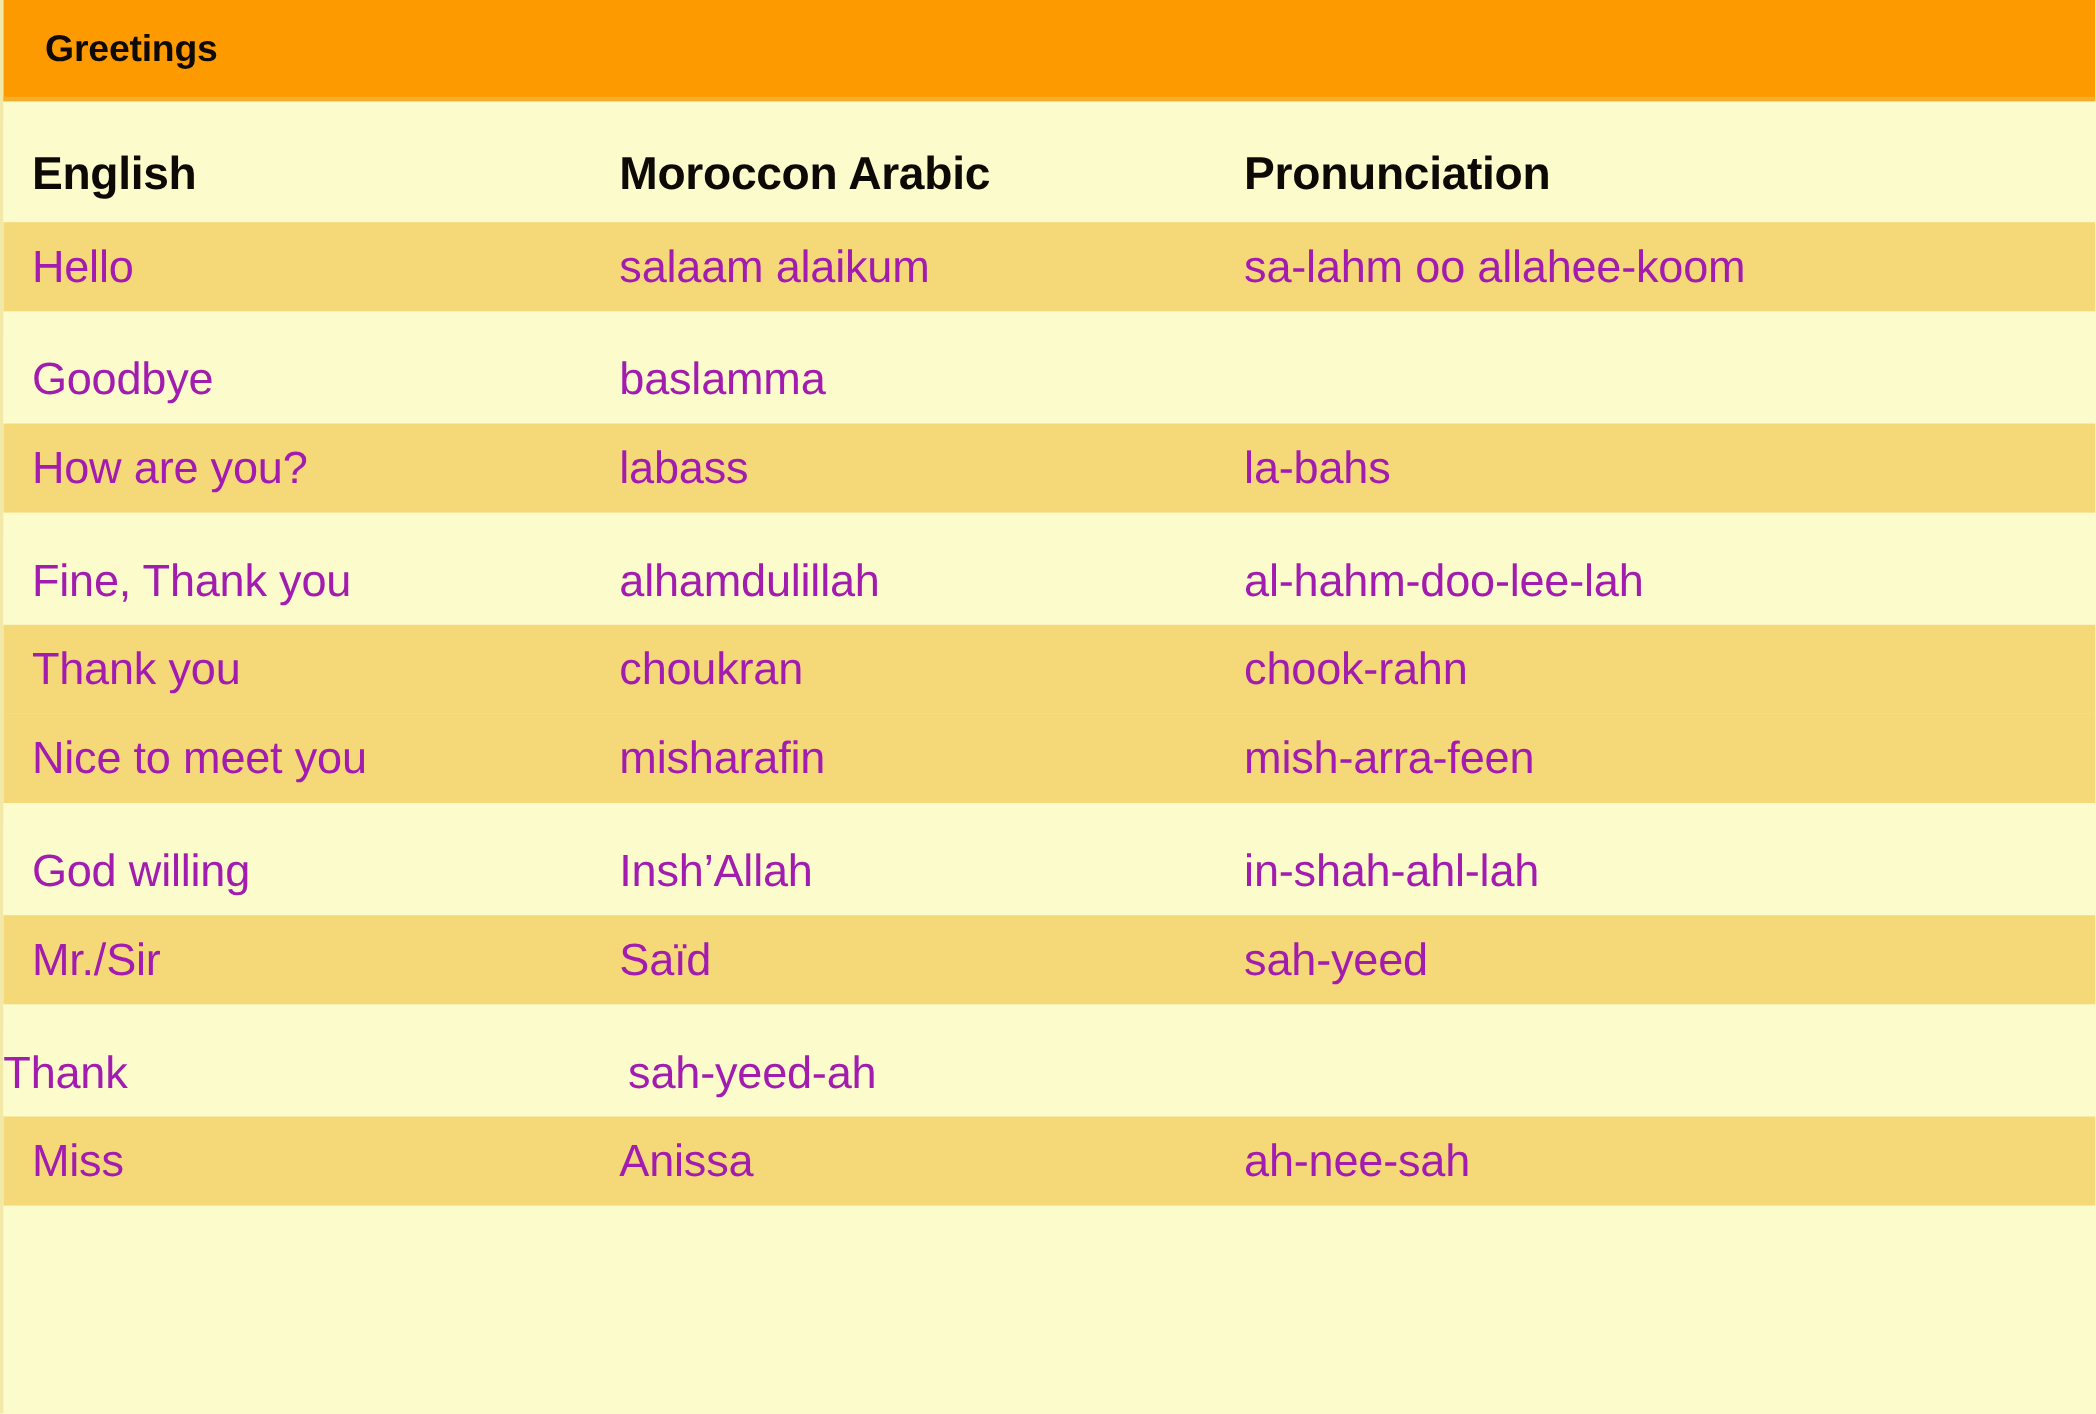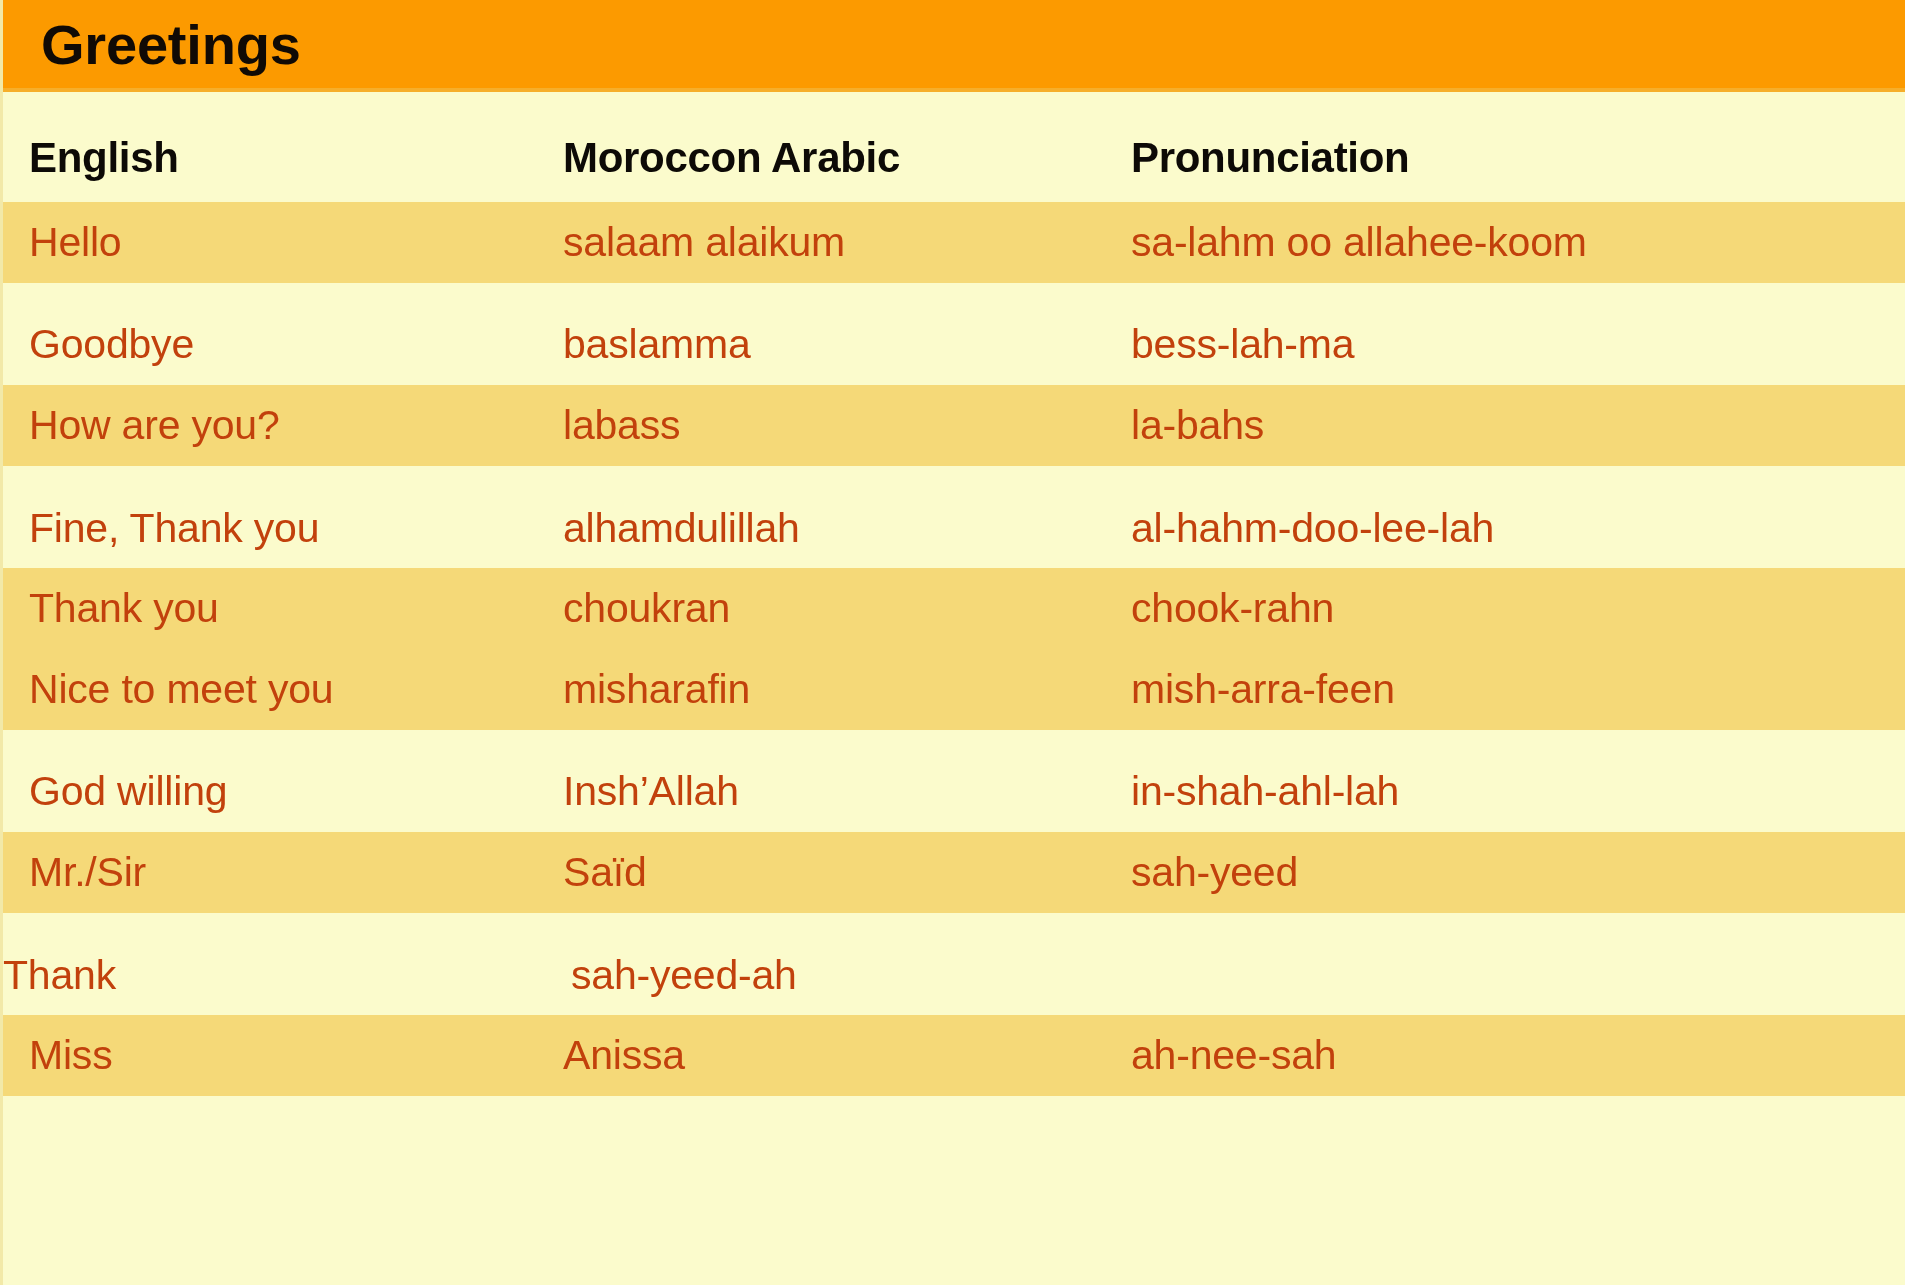--- a/index.html
+++ b/index.html
@@ -29,21 +29,21 @@
   .title-bar {
     height: 92px;
     background: #FC9A00;
     display: flex;
     align-items: center;
     padding-left: 38px;
     box-sizing: border-box;
     border-bottom: 4px solid #F6AE2A;
   }
   .title-bar .title-text {
-    font-size: 56px;
+    font-size: 34px;
     font-weight: bold;
     color: #100A05;
     letter-spacing: -0.2px;
   }
 
   
   .col-header-row {
     height: 89px;
     background: #FBFBCC;
     display: flex;
@@ -65,21 +65,21 @@
     display: flex;
     align-items: center;
     box-sizing: border-box;
   }
   .row.odd  { background: #F5D978; }
   .row.even { background: #FBFBCC; margin-top: 22px; }
 
   .row .cell {
     font-size: 41px;
     font-weight: normal;
-    color: #c2410c;
+    color: #a21caf;
     letter-spacing: -0.2px;
     white-space: nowrap;
   }
 
   
   .c0 { width: 560px; padding-left: 26px; box-sizing: border-box; }
   .c1 { width: 568px; padding-left: 0;    box-sizing: border-box; }
   .c2 { flex: 1;      padding-left: 0;    box-sizing: border-box; }
 
   .col-header-row .c0 { padding-left: 26px; }
@@ -102,21 +102,20 @@
 
   <div id="table-body">
       <div class="row odd">
         <div class="cell c0">Hello</div>
         <div class="cell c1">salaam alaikum</div>
         <div class="cell c2">sa-lahm oo allahee-koom</div>
       </div>
       <div class="row even">
         <div class="cell c0">Goodbye</div>
         <div class="cell c1">baslamma</div>
-        <div class="cell c2">bess-lah-ma</div>
       </div>
       <div class="row odd">
         <div class="cell c0">How are you?</div>
         <div class="cell c1">labass</div>
         <div class="cell c2">la-bahs</div>
       </div>
       <div class="row even">
         <div class="cell c0">Fine, Thank you</div>
         <div class="cell c1">alhamdulillah</div>
         <div class="cell c2">al-hahm-doo-lee-lah</div>

